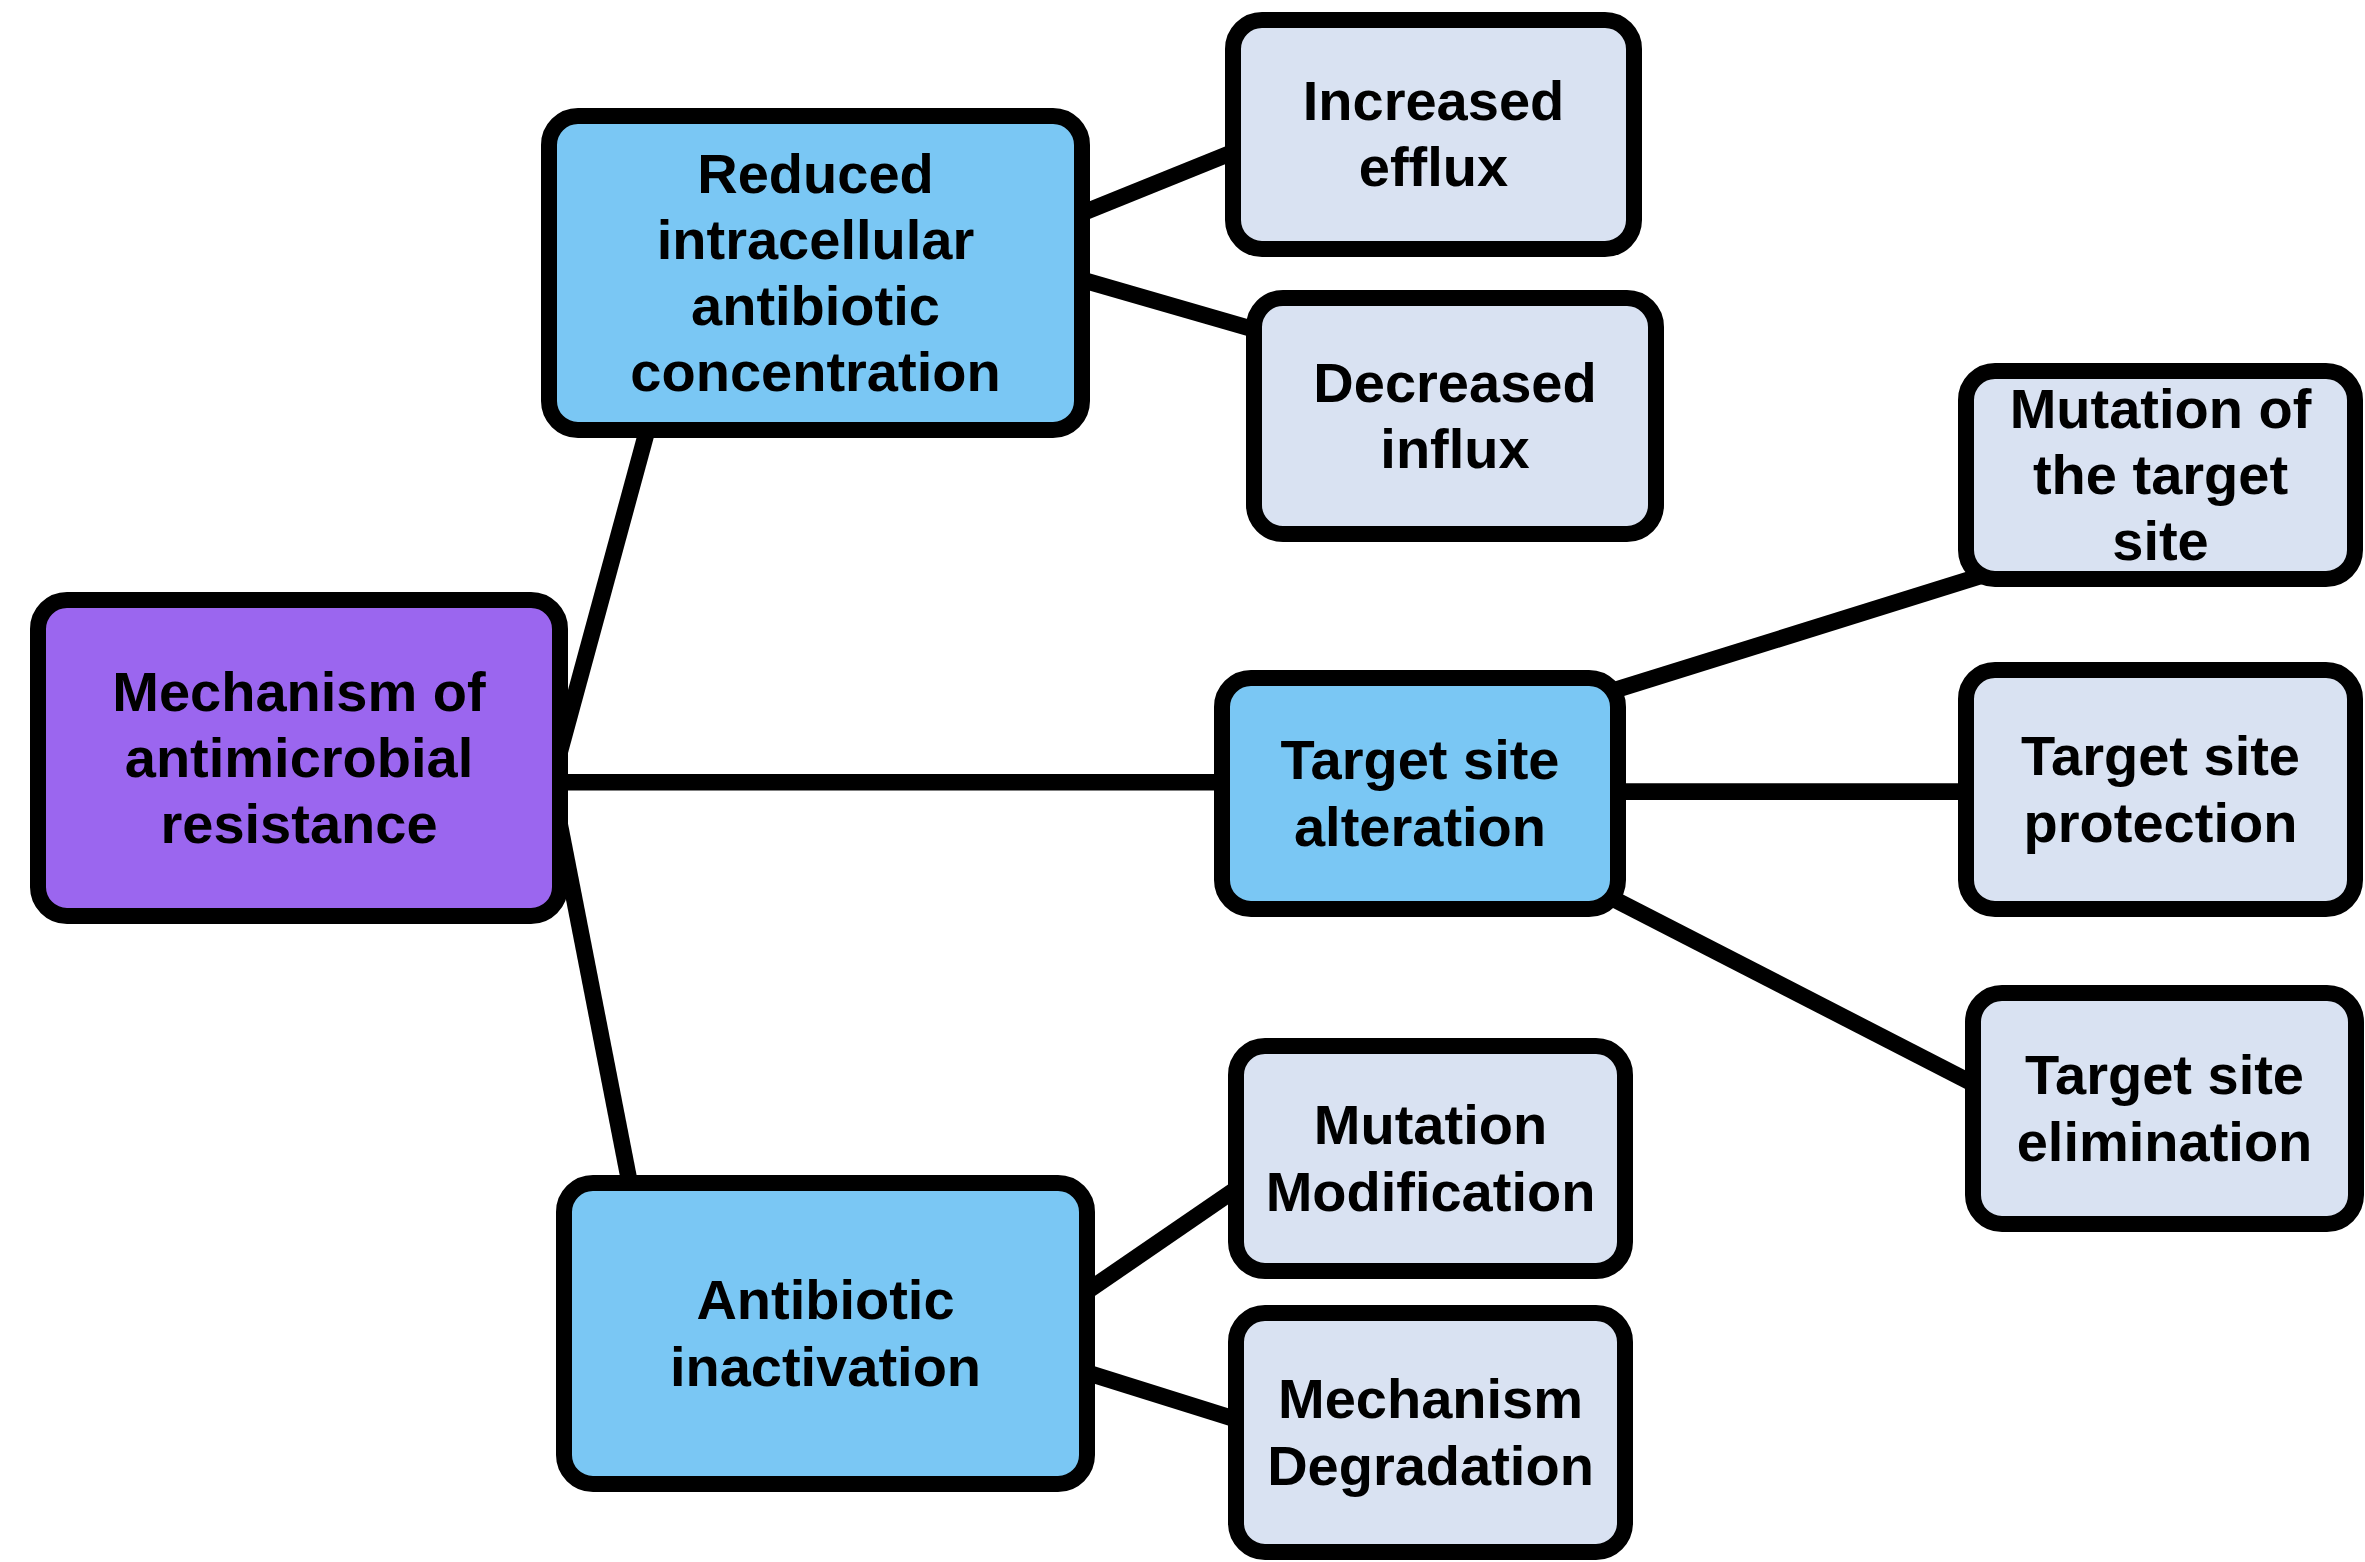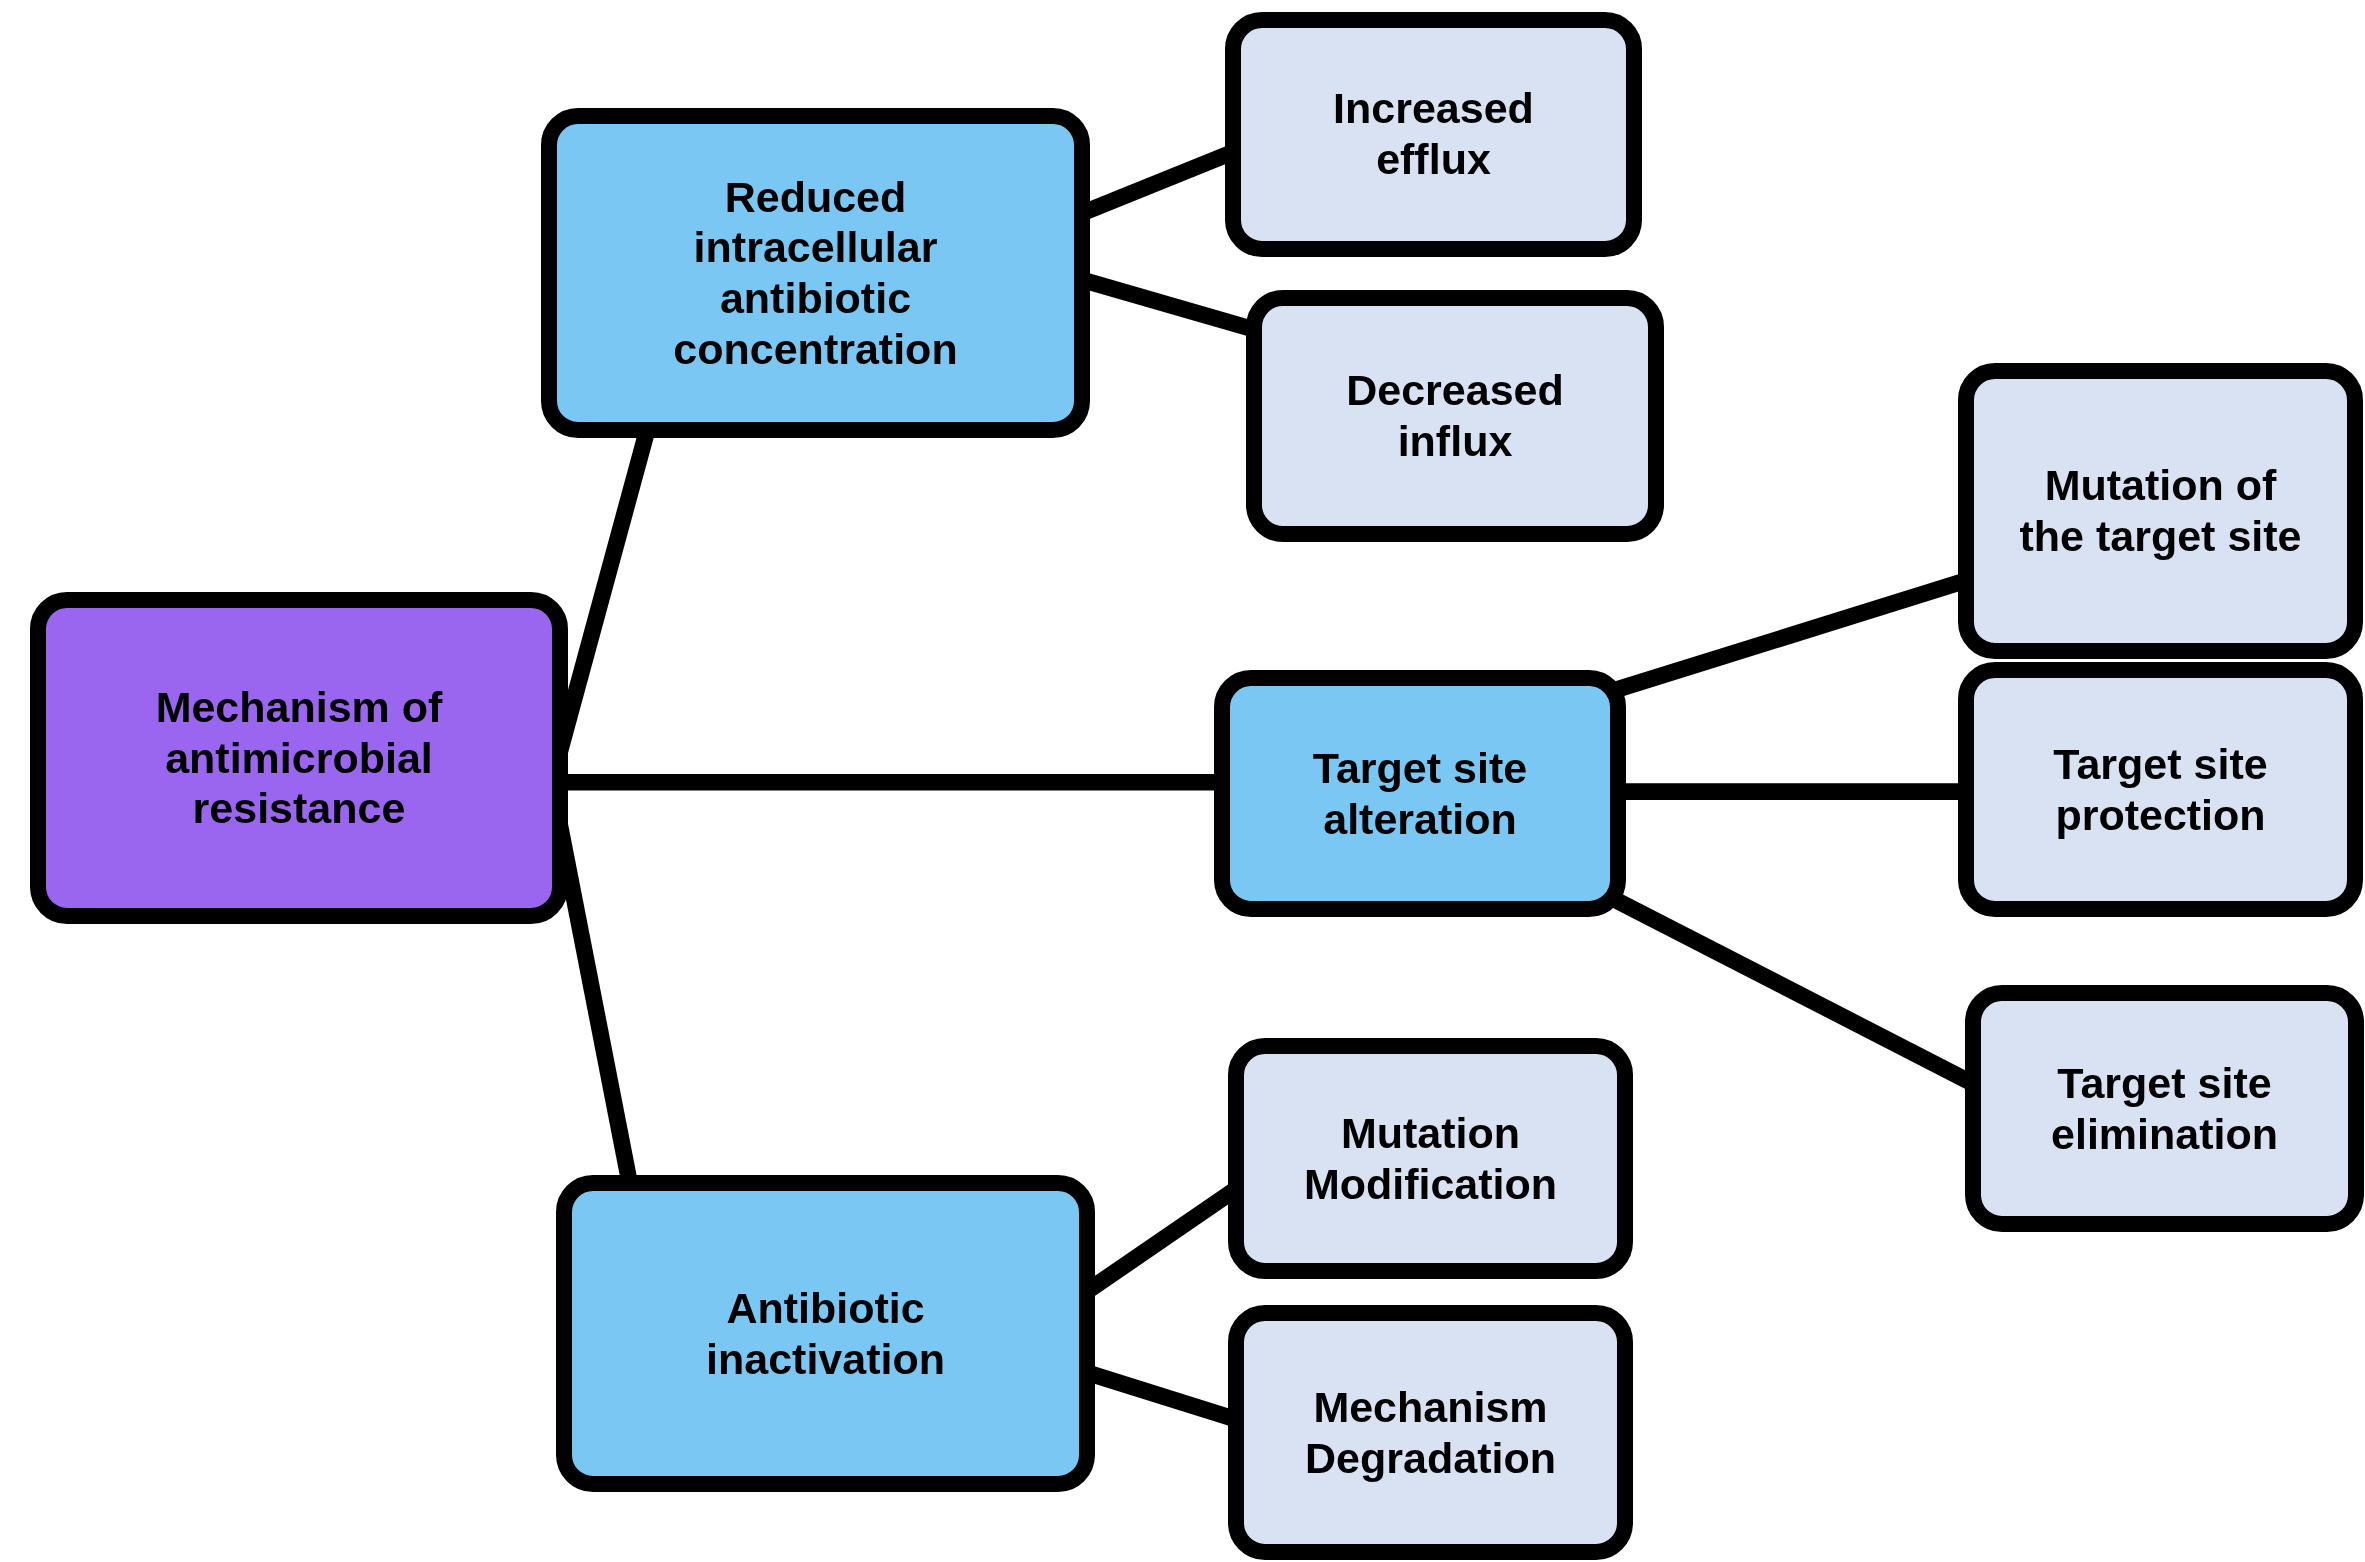--- a/index.html
+++ b/index.html
@@ -31,21 +31,21 @@
     box-sizing: border-box;
     border: 16.6px solid #000000;
     border-radius: 37px;
     background: #ffffff;
     display: flex;
     align-items: center;
     justify-content: center;
     text-align: center;
     font-family: "Liberation Sans", sans-serif;
     font-weight: bold;
-    font-size: 43px;
+    font-size: 56px;
     line-height: 1.18;
     color: #000000;
     white-space: pre-line;
     z-index: 2;
     padding: 0 5.8px;
   }
   .node.root   { background: var(--root-fill,   #9b66ef); }
   .node.branch { background: var(--branch-fill, #7ac7f4); }
   .node.leaf   { background: var(--leaf-fill,   #d9e2f2); }
 </style>
@@ -88,21 +88,21 @@
   <div class="node leaf" style="left:1218px; top:290px; width:418px; height:252px;margin-left:28px;">
     <span>Decreased
 influx</span>
   </div>
 
   <div class="node branch" style="left:1214px; top:670px; width:412px; height:247px;">
     <span>Target site
 alteration</span>
   </div>
 
-  <div class="node leaf" style="left:1958px; top:363px; width:405px; height:296px;">
+  <div class="node leaf" style="left:1958px; top:363px; width:405px; height:224px;">
     <span>Mutation of
 the target site</span>
   </div>
 
   <div class="node leaf" style="left:1958px; top:662px; width:405px; height:255px;">
     <span>Target site
 protection</span>
   </div>
 
   <div class="node leaf" style="left:1965px; top:985px; width:399px; height:247px;">

